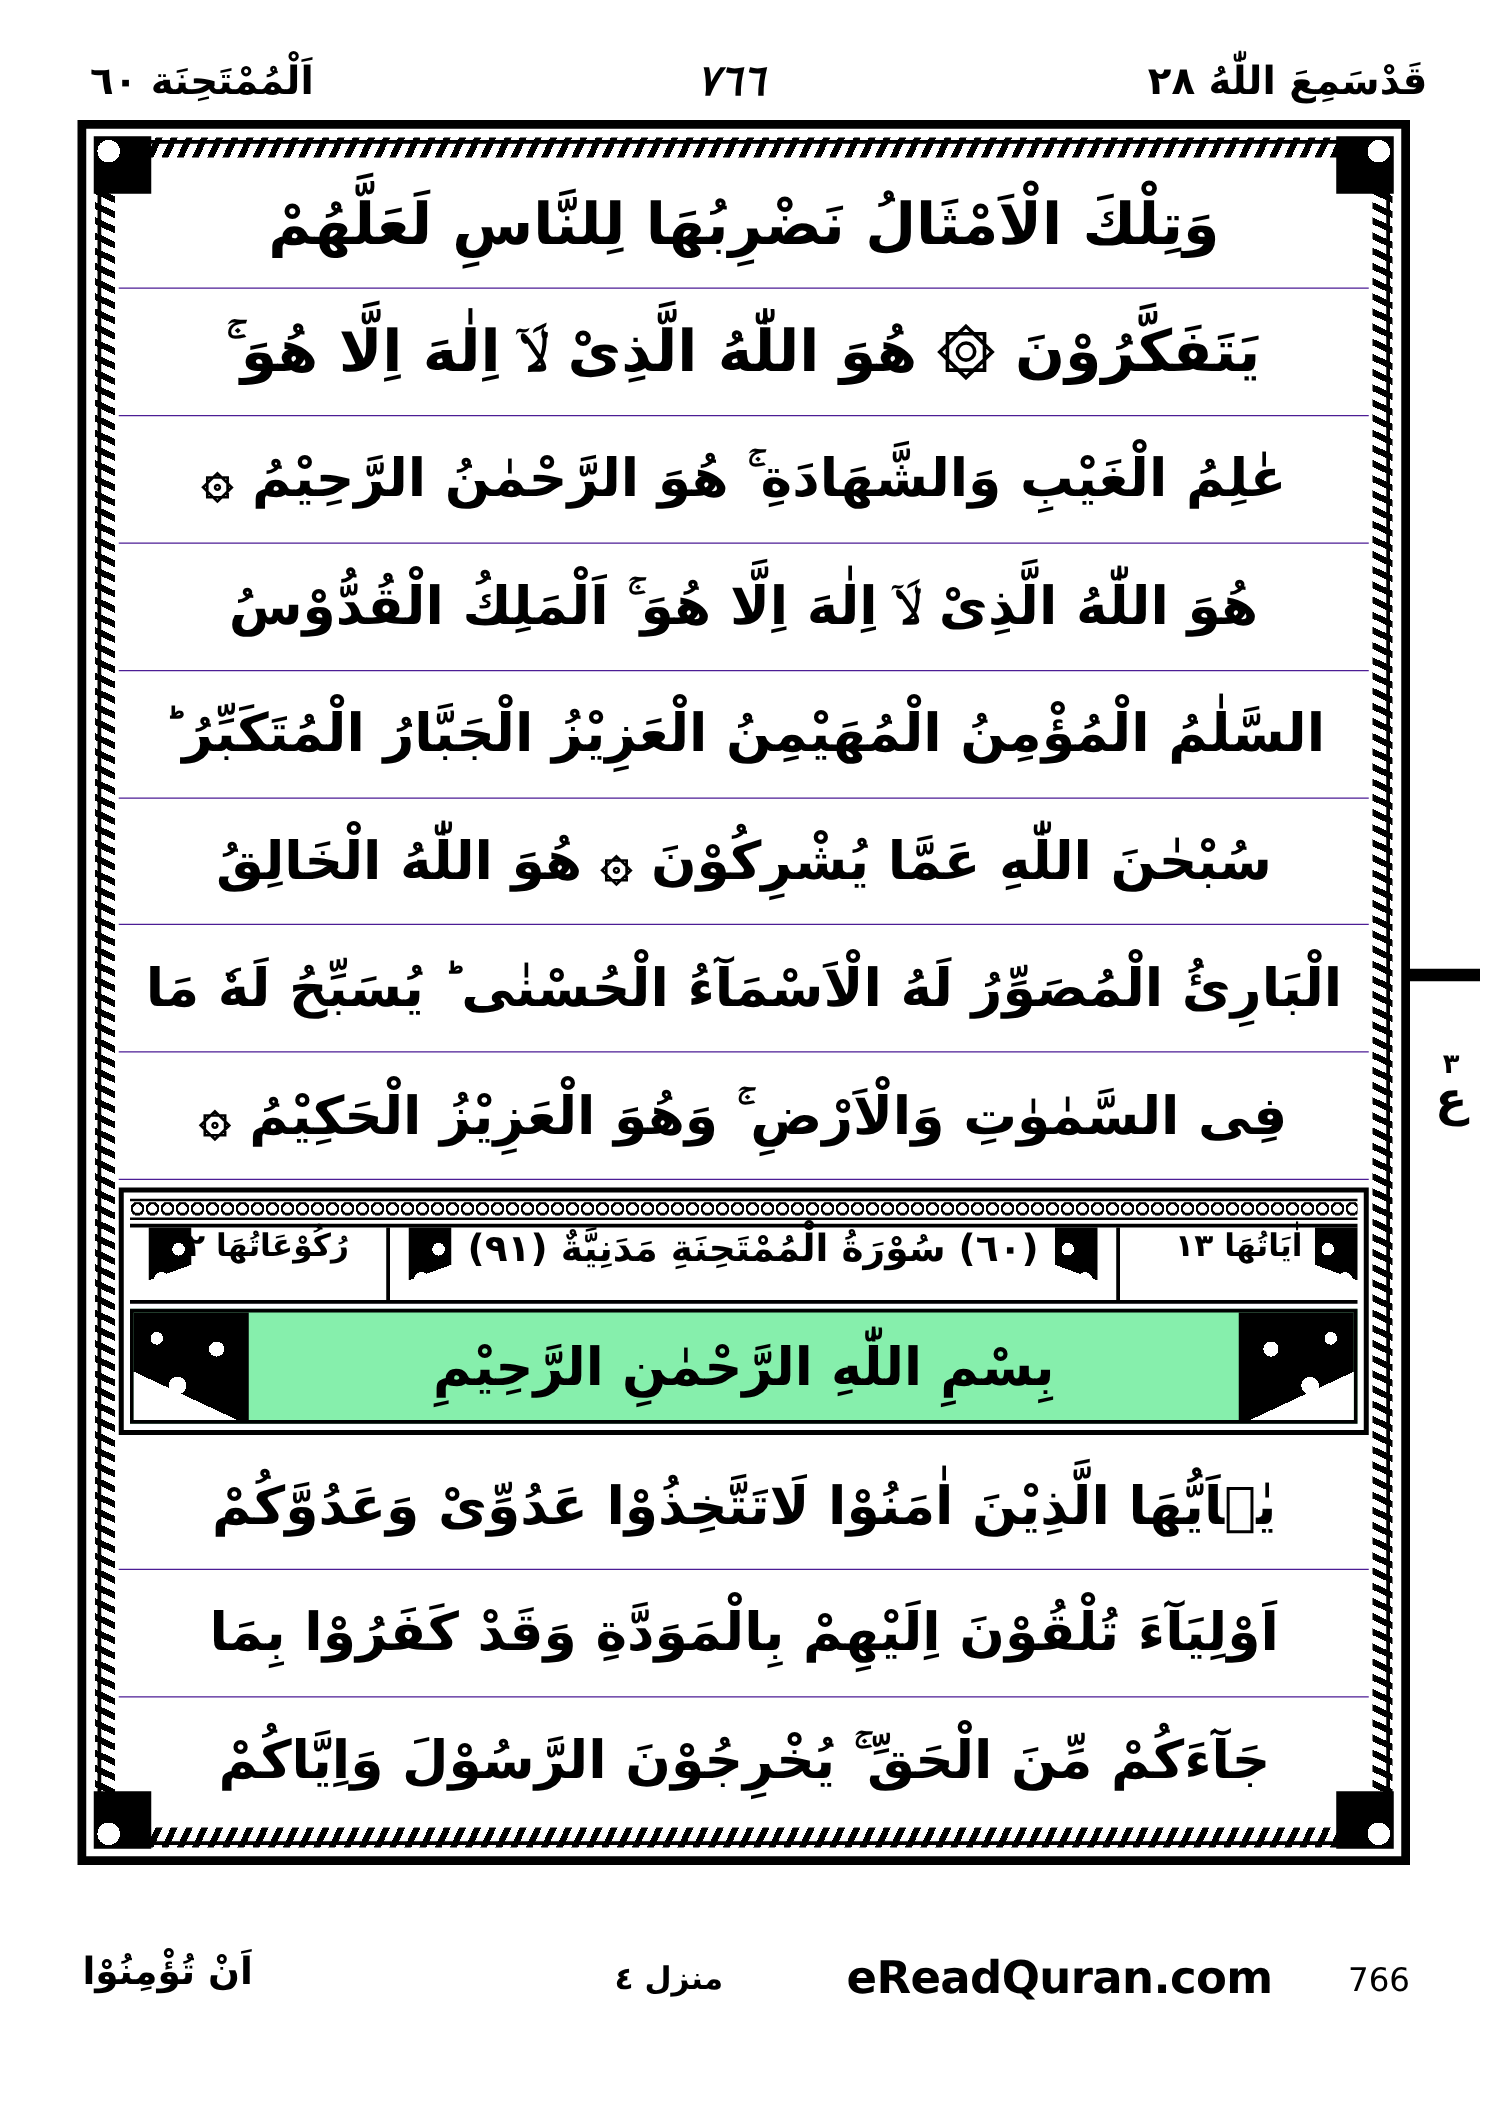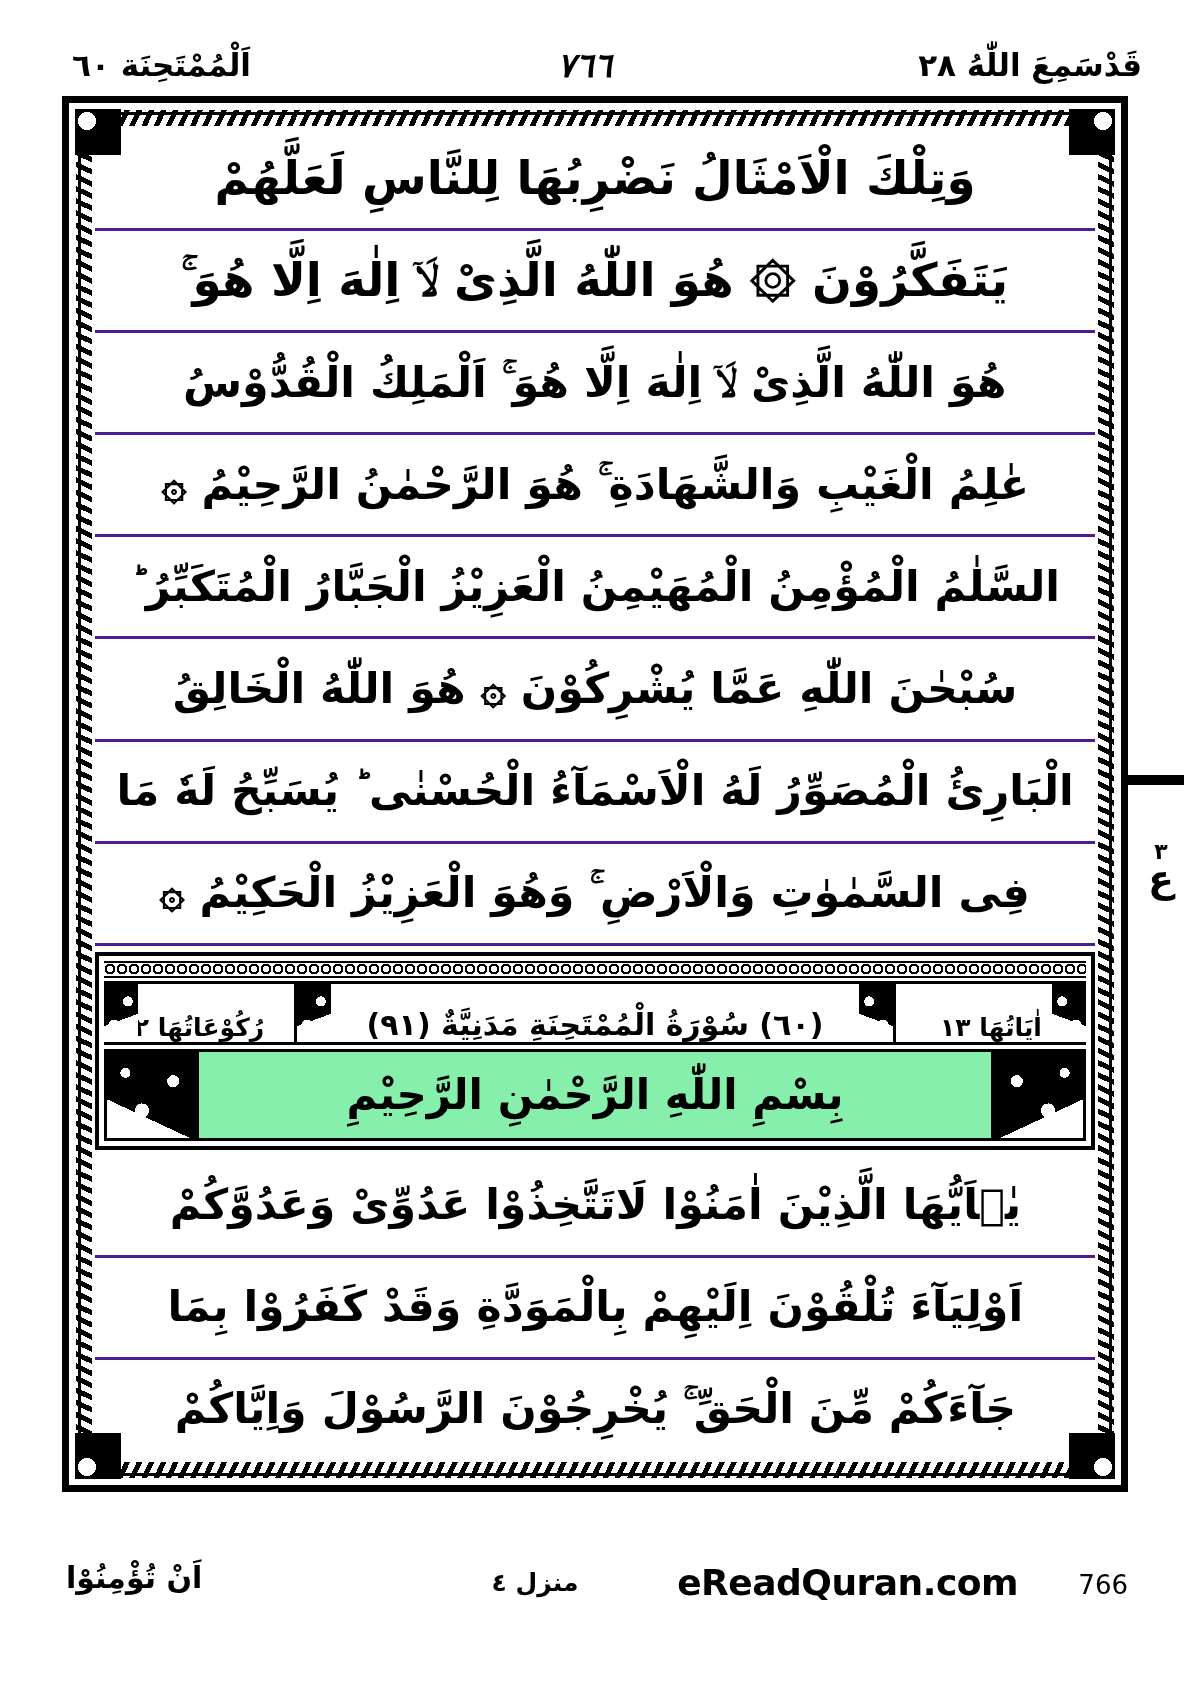--- a/index.html
+++ b/index.html
@@ -97,21 +97,21 @@
     top: 26px;
     left: 26px;
     right: 26px;
     bottom: 26px;
     display: flex;
     flex-direction: column;
     z-index: 3;
   }
   .ayah-line {
     flex: 1 1 0;
-    border-bottom: 3px solid #4c1d95;
+    border-bottom: 1px solid #4c1d95;
     display: flex;
     align-items: center;
     justify-content: center;
     direction: rtl;
     overflow: hidden;
     padding: 0 4px;
     box-sizing: border-box;
   }
   .ayah-line:last-child { border-bottom: none; }
   .ayah-text {
@@ -147,27 +147,28 @@
     display: flex;
     direction: rtl;
     align-items: stretch;
     height: 58px;
     border-top: 3px solid #000;
     border-bottom: 3px solid #000;
     margin-top: 3px;
   }
   .meta-cell {
     display: flex;
-    align-items: flex-end;
+    align-items: flex-start;
     justify-content: center;
     font-family: "DejaVu Sans", sans-serif;
     font-weight: bold;
     white-space: nowrap;
     position: relative;
     padding: 0 10px;
+    margin-left: 15px;
   }
   .meta-side { flex: 0 0 170px; font-size: 25px; border-left: 3px solid #000; }
   .meta-side.left { border-left: none; border-right: 3px solid #000; }
   .meta-title { flex: 1 1 auto; font-size: 30px; }
   .meta-cell .knot {
     position: absolute;
     top: 0; bottom: 0;
     width: 34px;
     background:
       radial-gradient(circle at 30% 30%, #fff 0 5px, transparent 5px),
@@ -332,24 +333,24 @@
 
   <div class="text-block">
 
     <div class="ayah-line">
       <span class="ayah-text">وَتِلْكَ الْاَمْثَالُ نَضْرِبُهَا لِلنَّاسِ لَعَلَّهُمْ</span>
     </div>
     <div class="ayah-line">
       <span class="ayah-text">يَتَفَكَّرُوْنَ ۞ هُوَ اللّٰهُ الَّذِىْ لَاۤ اِلٰهَ اِلَّا هُوَ ۚ</span>
     </div>
     <div class="ayah-line">
+      <span class="ayah-text sm">عٰلِمُ الْغَيْبِ وَالشَّهَادَةِ ۚ هُوَ الرَّحْمٰنُ الرَّحِيْمُ ۞</span>
+    </div>
+    <div class="ayah-line">
       <span class="ayah-text sm">هُوَ اللّٰهُ الَّذِىْ لَاۤ اِلٰهَ اِلَّا هُوَ ۚ اَلْمَلِكُ الْقُدُّوْسُ</span>
-    </div>
-    <div class="ayah-line">
-      <span class="ayah-text sm">عٰلِمُ الْغَيْبِ وَالشَّهَادَةِ ۚ هُوَ الرَّحْمٰنُ الرَّحِيْمُ ۞</span>
     </div>
     <div class="ayah-line">
       <span class="ayah-text sm">السَّلٰمُ الْمُؤْمِنُ الْمُهَيْمِنُ الْعَزِيْزُ الْجَبَّارُ الْمُتَكَبِّرُ ؕ</span>
     </div>
     <div class="ayah-line">
       <span class="ayah-text sm">سُبْحٰنَ اللّٰهِ عَمَّا يُشْرِكُوْنَ ۞ هُوَ اللّٰهُ الْخَالِقُ</span>
     </div>
     <div class="ayah-line">
       <span class="ayah-text sm">الْبَارِئُ الْمُصَوِّرُ لَهُ الْاَسْمَآءُ الْحُسْنٰى ؕ يُسَبِّحُ لَهٗ مَا</span>
     </div>

